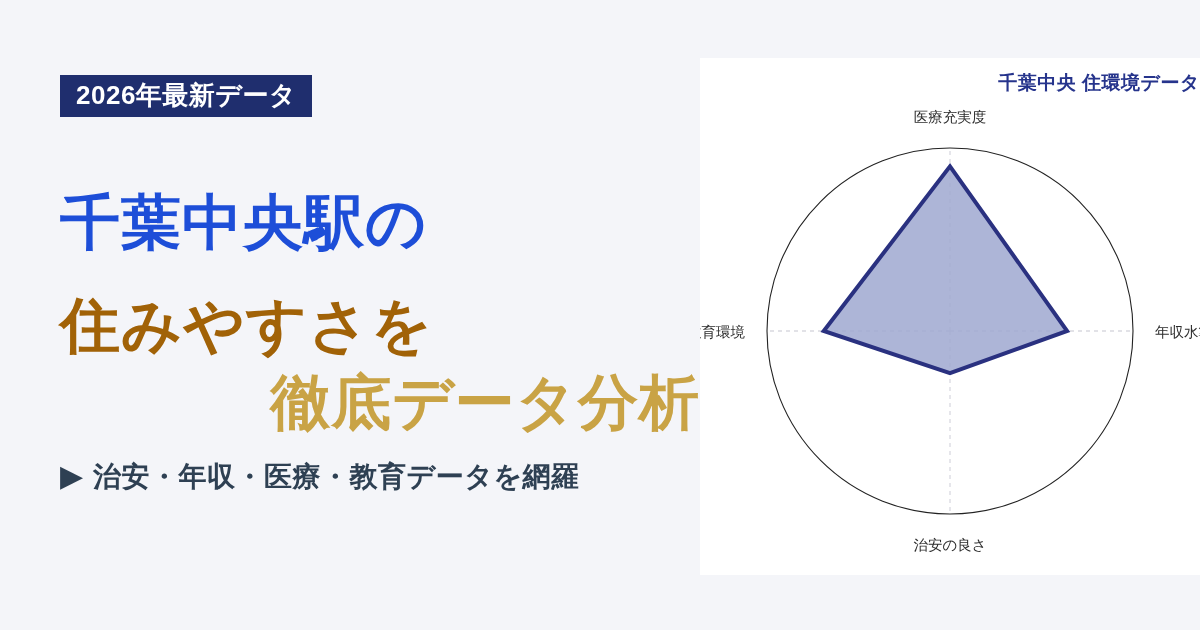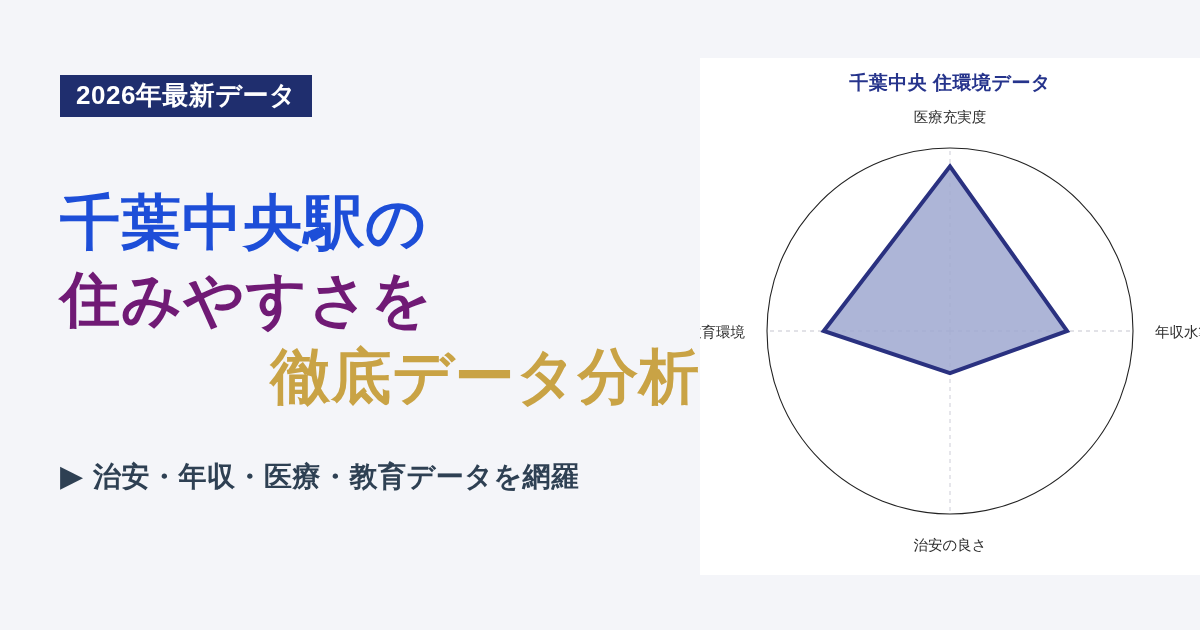--- a/index.html
+++ b/index.html
@@ -106,34 +106,34 @@
 <body>
 
 <div id="page" style="background: rgb(244, 245, 249);">
 
   <div id="left-col">
 
     <div id="badge" style="background: rgb(31, 46, 110); color: rgb(255, 255, 255);">2026年最新データ</div>
 
     <div id="headline">
       <div class="hl-line" style="color: #1d4ed8;">千葉中央駅の</div>
-      <div class="hl-line" style="color: #701a75;">住みやすさを</div>
+      <div class="hl-line" style="color: #a16207; margin-top: 26px;">住みやすさを</div>
       <div class="hl-line accent" style="color: rgb(201, 163, 69);">徹底データ分析</div>
     </div>
 
     <div id="subtitle">
       <span id="sub-marker" style="color: rgb(46, 64, 83);">▶</span>
       <span id="sub-text" style="color: rgb(46, 64, 83);">治安・年収・医療・教育データを網羅</span>
     </div>
 
   </div>
 
   <div id="chart-panel" style="background: rgb(255, 255, 255);">
 
-    <div id="chart-title" style="color: rgb(38, 52, 140);">千葉中央 住環境データ</div>
+    <div id="chart-title" style="color: rgb(38, 52, 140); text-align: right;">千葉中央 住環境データ</div>
 
     <svg id="radar-svg" viewBox="0 0 500 517">
 
       <circle id="outer-ring" cx="250" cy="273" r="183" fill="none" stroke="#222222" stroke-width="1.1"></circle>
 
       <g id="spokes">
         <line x1="250" y1="273" x2="250" y2="90" stroke="#d9d9e0" stroke-width="1.3" stroke-dasharray="4 4"></line>
         <line x1="250" y1="273" x2="433" y2="273" stroke="#d9d9e0" stroke-width="1.3" stroke-dasharray="4 4"></line>
         <line x1="250" y1="273" x2="250" y2="456" stroke="#d9d9e0" stroke-width="1.3" stroke-dasharray="4 4"></line>
         <line x1="250" y1="273" x2="67" y2="273" stroke="#d9d9e0" stroke-width="1.3" stroke-dasharray="4 4"></line>

